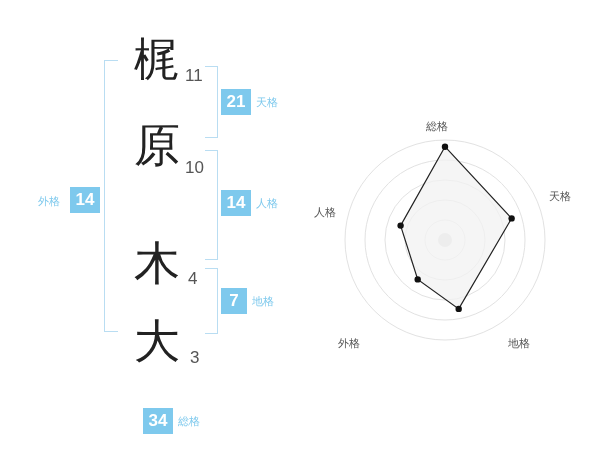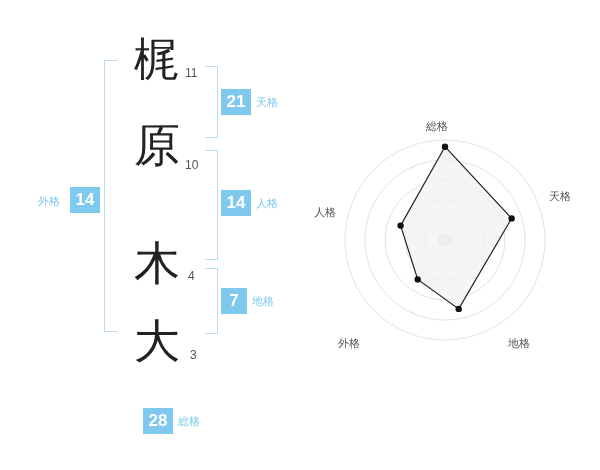--- a/index.html
+++ b/index.html
@@ -25,21 +25,21 @@
   .kanji {
     position: absolute;
     font-family: "DejaVu Serif", "Liberation Serif", serif;
     font-size: 46px;
     line-height: 1;
     color: #222222;
     letter-spacing: 0;
   }
   .stroke-num {
     position: absolute;
-    font-size: 12px;
+    font-size: 17px;
     color: #555555;
     font-family: "Liberation Sans", sans-serif;
   }
 
   
   .chip {
     position: absolute;
     background: #7ec9ed;
     color: #ffffff;
     font-size: 17px;
@@ -117,21 +117,21 @@
     <div class="kanji" style="left:134px; top:240px;">木</div>
     <div class="stroke-num" style="left:188px; top:269px;">4</div>
 
     <div class="bracket right" style="left:205px; top:268px; width:13px; height:66px;"></div>
     <div class="chip" style="left:221px; top:288px; width:26px;">7</div>
     <div class="chip-label" style="left:252px; top:294px;">地格</div>
 
     <div class="kanji" style="left:134px; top:318px;">大</div>
     <div class="stroke-num" style="left:190px; top:348px;">3</div>
 
-    <div class="chip" style="left:143px; top:408px; width:30px;">28</div>
+    <div class="chip" style="left:143px; top:408px; width:30px;">34</div>
     <div class="chip-label" style="left:178px; top:414px;">総格</div>
   </div>
 
   <div id="radar">
     <svg width="290" height="280" viewBox="0 0 290 280">
       <g>
         <circle cx="145" cy="140" r="100" fill="none" stroke="#e2e2e2" stroke-width="1"></circle>
         <circle cx="145" cy="140" r="80" fill="none" stroke="#e2e2e2" stroke-width="1"></circle>
         <circle cx="145" cy="140" r="60" fill="none" stroke="#e2e2e2" stroke-width="1"></circle>
         <circle cx="145" cy="140" r="40" fill="none" stroke="#e2e2e2" stroke-width="1"></circle>

